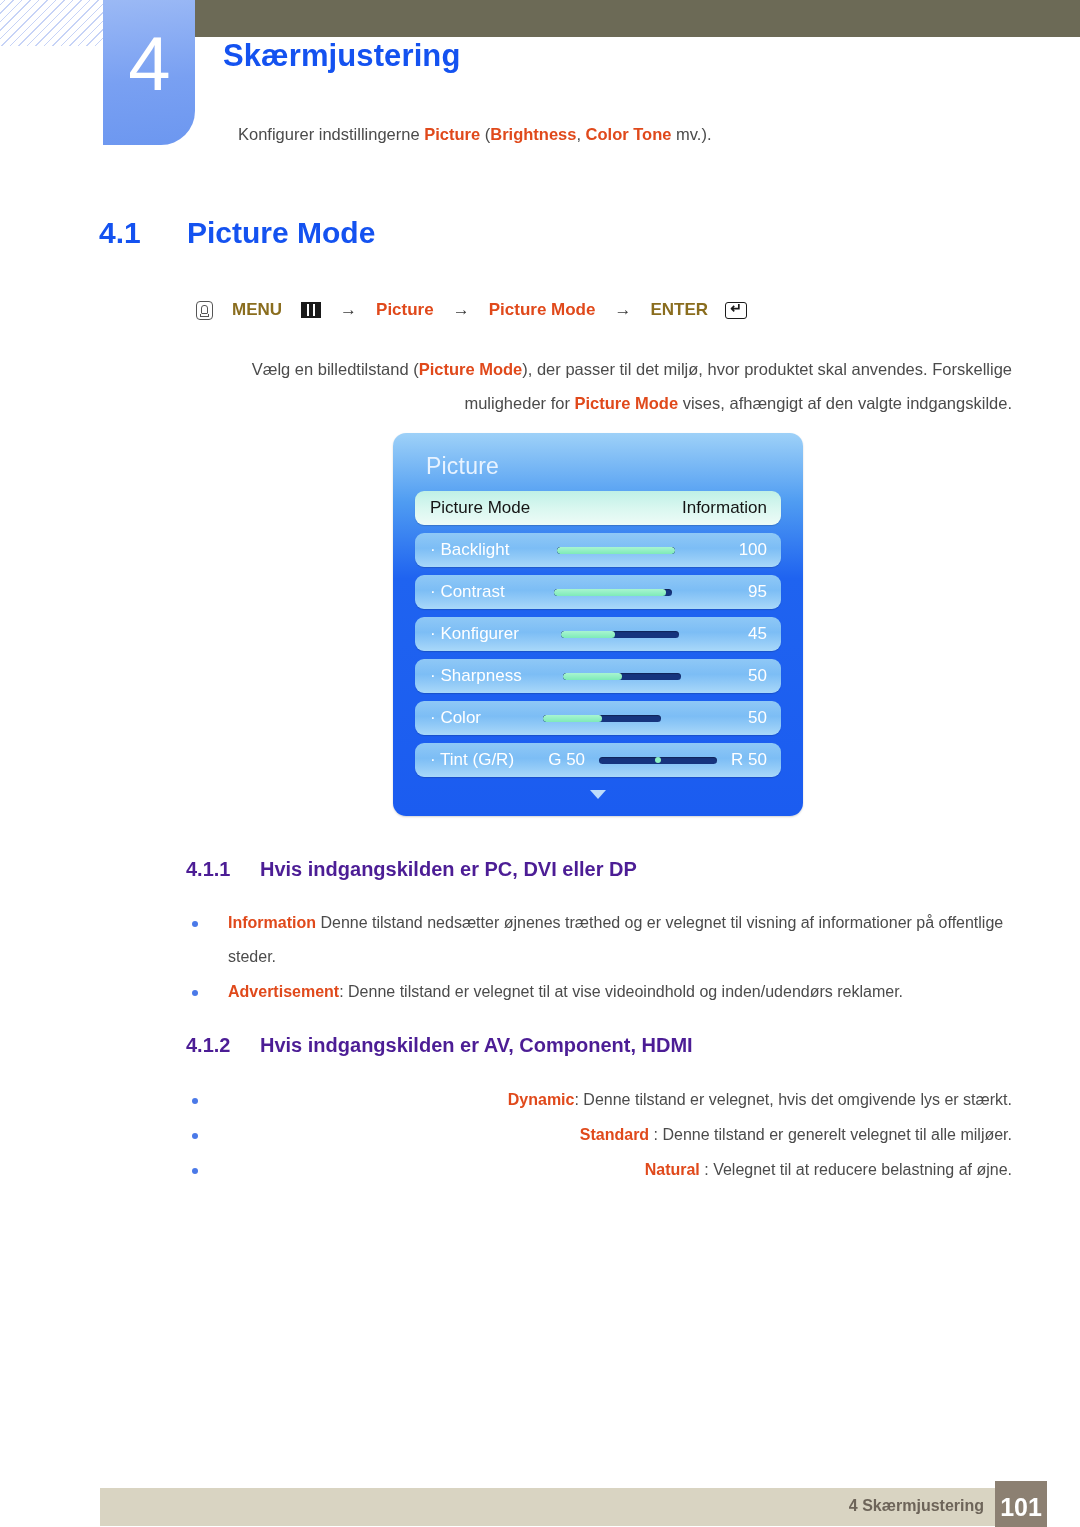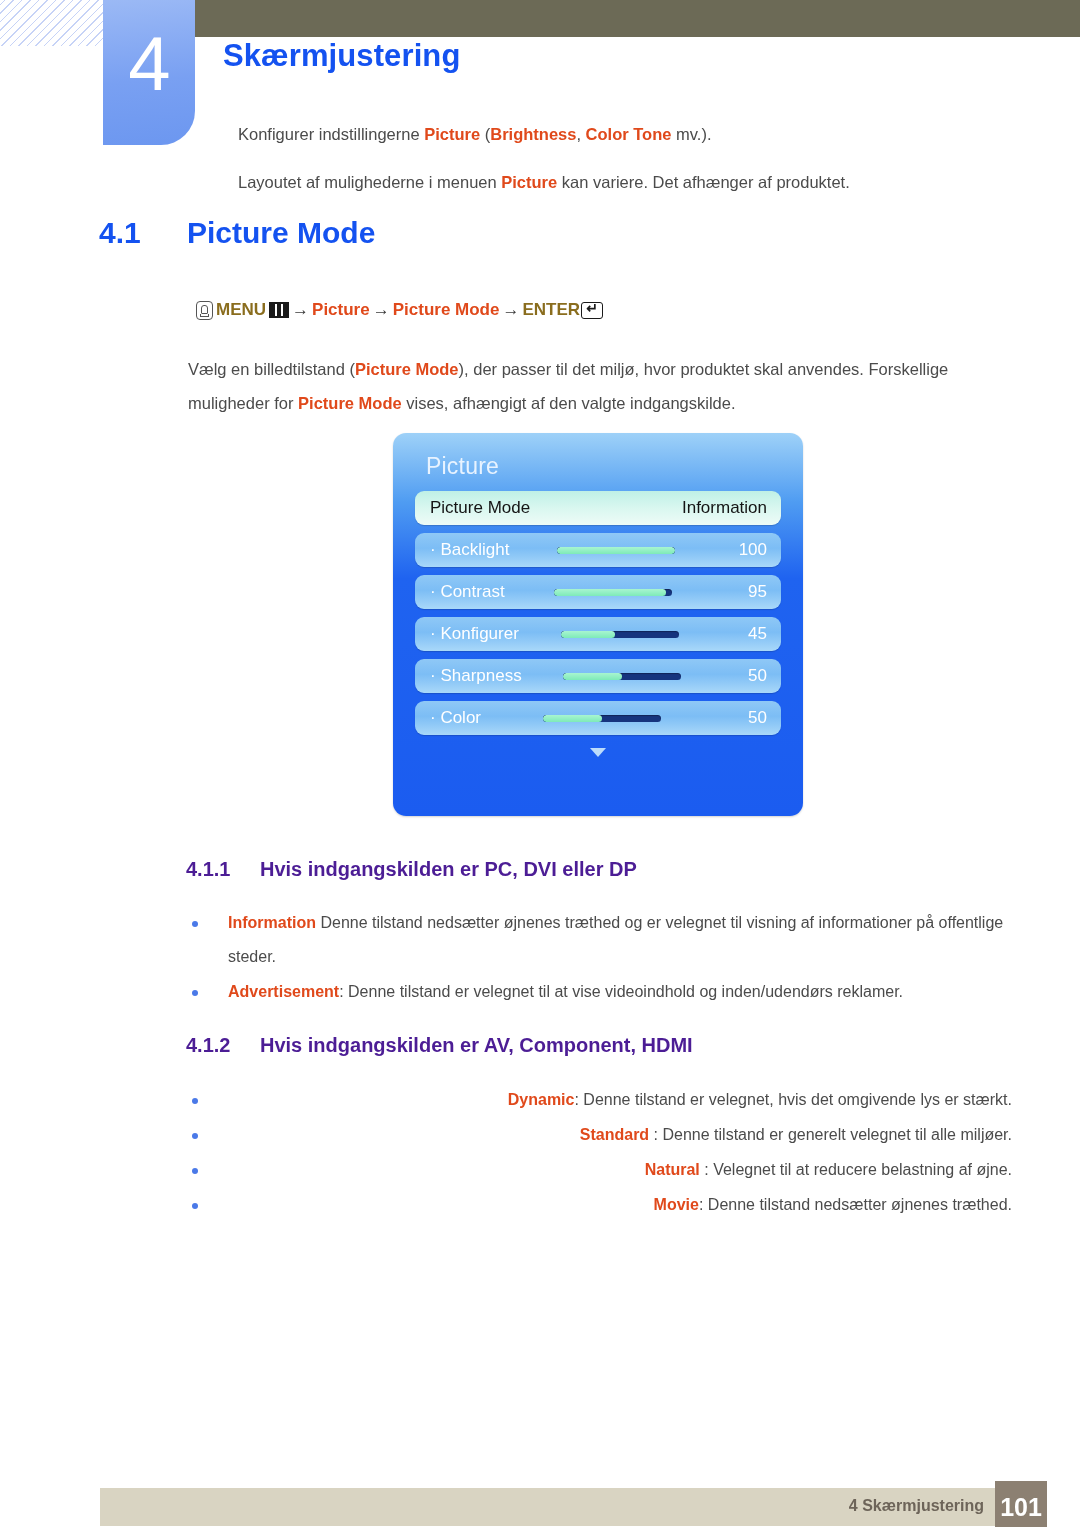--- a/index.html
+++ b/index.html
@@ -88,21 +88,21 @@
 
   
   .path-line {
     position: absolute;
     left: 196px; top: 300px;
     font-size: 17px;
     font-weight: bold;
     white-space: nowrap;
     display: flex;
     align-items: center;
-    gap: 3px;
+    gap: 19px;
     color: #8a6d1e;
   }
   .path-olive { color: #8a6d1e; }
   .path-orange { color: #e0491b; font-weight: bold; }
   .path-arrow { color: #3a3a3a; font-weight: normal; font-size: 17px; }
 
   .icon-hand {
     display: inline-block;
     width: 17px; height: 19px;
     border: 1.6px solid #555;
@@ -177,20 +177,21 @@
   }
 
   
   .body-para {
     position: absolute;
     left: 188px; top: 352px;
     width: 824px;
     font-size: 16.5px;
     color: #4b4b4b;
     line-height: 34px;
+    text-align: right;
   }
   .kw { color: #e0491b; font-weight: bold; }
 
   
   .osd {
     position: absolute;
     left: 393px; top: 433px;
     width: 410px; height: 383px;
     border-radius: 13px;
     background: linear-gradient(to bottom, #9ed1f8 0%, #4f9cf2 18%, #1f63f0 38%, #1b5cf0 100%);
@@ -365,21 +366,20 @@
 <div class="olive-bar"></div>
 
 <div class="chapter-block">
   <span class="num">4</span>
 </div>
 
 <div class="chapter-title">Skærmjustering</div>
 
 <div class="intro">
   <p id="intro-0"><span>Konfigurer indstillingerne </span><span class="kw">Picture</span><span> (</span><span class="kw">Brightness</span><span>, </span><span class="kw">Color Tone</span><span> mv.).</span></p>
-  <p id="intro-1"><span>Layoutet af mulighederne i menuen </span><span class="kw">Picture</span><span> kan variere. Det afhænger af produktet.</span></p>
 </div>
 
 <div class="sec-head">
   <span class="sec-num">4.1</span><span>Picture Mode</span>
 </div>
 
 <div class="path-line">
   <span class="icon-hand"></span>
   <span class="path-olive">MENU</span>
   <span class="icon-menu"></span>
@@ -431,38 +431,45 @@
         </span>
         <span class="osd-value">50</span>
       </div>
       <div class="osd-row">
         <span class="osd-label">· Color</span>
         <span class="slider">
           <span class="fill" style="width: 50%;"></span>
         </span>
         <span class="osd-value">50</span>
       </div>
+      <div class="osd-row">
+        <span class="osd-label">· Tint (G/R)</span>
+        <span class="tint-side tint-left">G 50</span>
+        <span class="slider-center">
+          <span class="dot"></span>
+        </span>
+        <span class="tint-side">R 50</span>
+      </div>
     </div>
   <div class="osd-arrow"><i></i></div>
 </div>
 
 <div class="sub-head" id="sub1">
   <span class="sub-num">4.1.1</span><span>Hvis indgangskilden er PC, DVI eller DP</span>
 </div>
 <div class="bullets" id="bullets1">
     <div class="bullet"><span class="kw">Information</span><span> Denne tilstand nedsætter øjnenes træthed og er velegnet til visning af informationer på offentlige steder.</span></div>
     <div class="bullet"><span class="kw">Advertisement</span><span>: Denne tilstand er velegnet til at vise videoindhold og inden/udendørs reklamer.</span></div>
   </div>
 
 <div class="sub-head" id="sub2">
   <span class="sub-num">4.1.2</span><span>Hvis indgangskilden er AV, Component, HDMI</span>
 </div>
 <div class="bullets" id="bullets2">
     <div class="bullet"><span class="kw">Dynamic</span><span>: Denne tilstand er velegnet, hvis det omgivende lys er stærkt.</span></div>
     <div class="bullet"><span class="kw">Standard</span><span> : Denne tilstand er generelt velegnet til alle miljøer.</span></div>
     <div class="bullet"><span class="kw">Natural</span><span> : Velegnet til at reducere belastning af øjne.</span></div>
-    <div class="bullet"><span class="kw">Movie</span><span>: Denne tilstand nedsætter øjnenes træthed.</span></div>
   </div>
 
 <div class="footer-bar">
   <span class="footer-text">4 Skærmjustering</span>
   <span class="footer-page">101</span>
 </div>
 
 </body></html>

